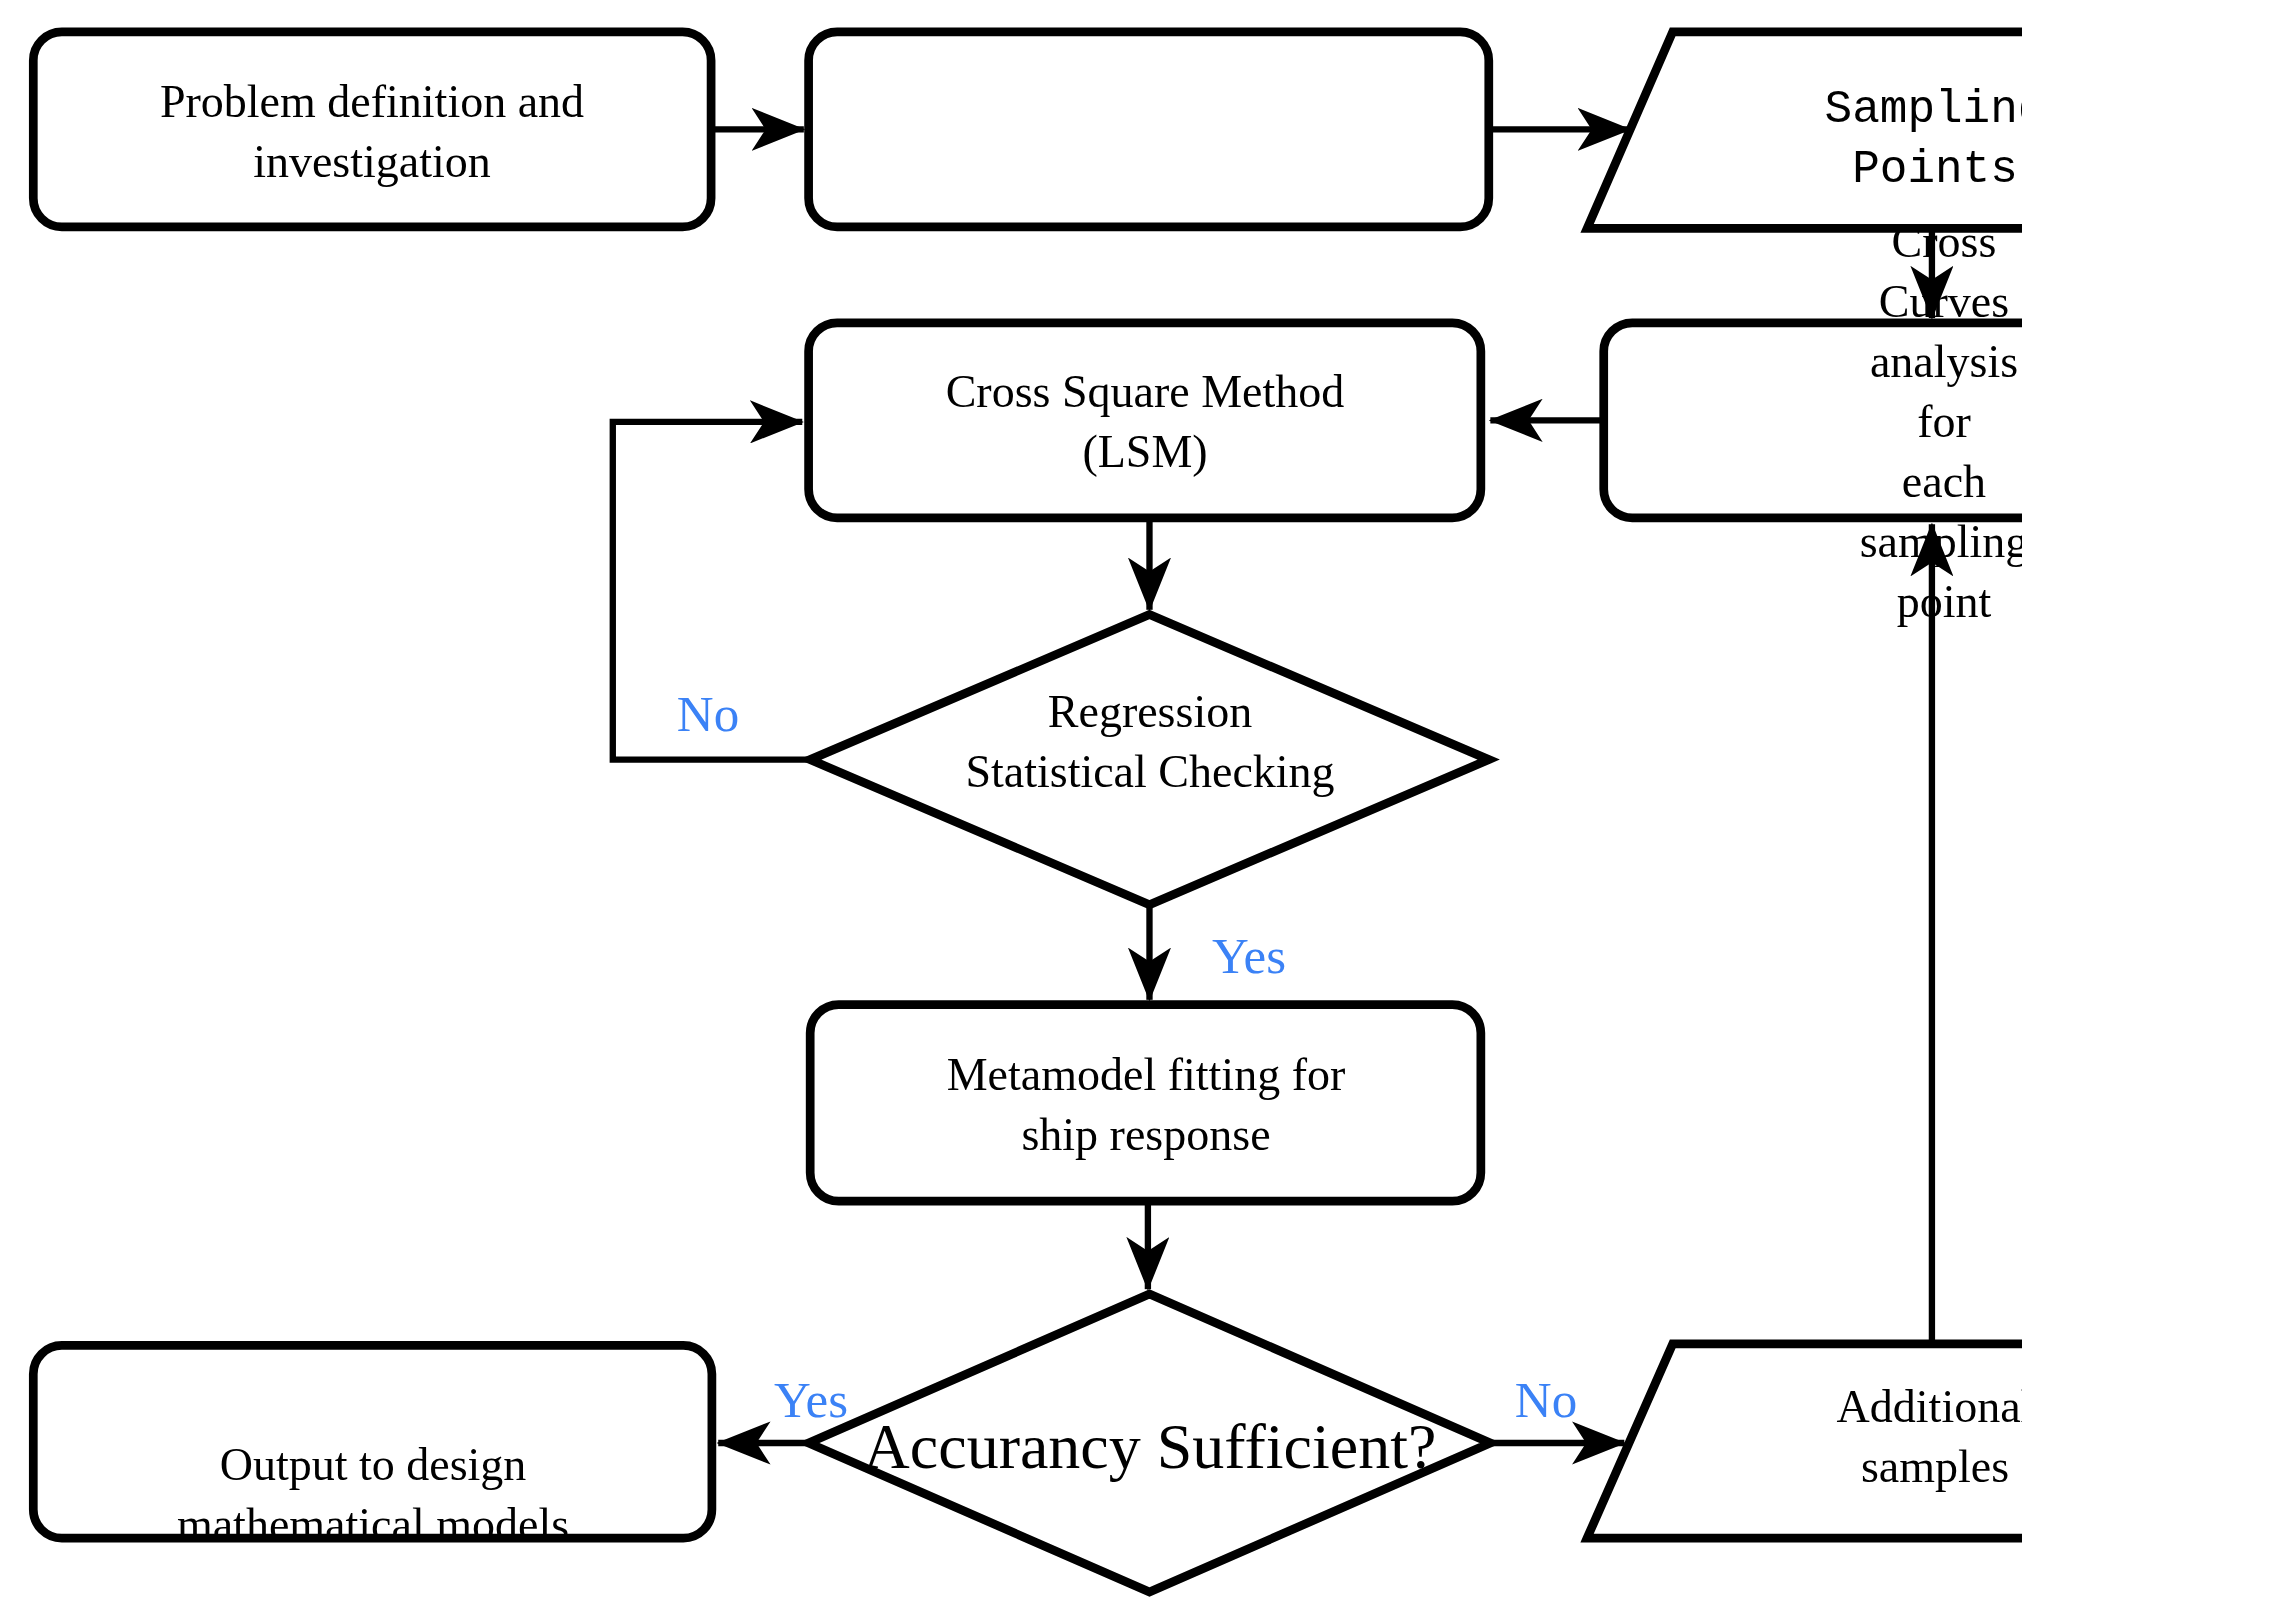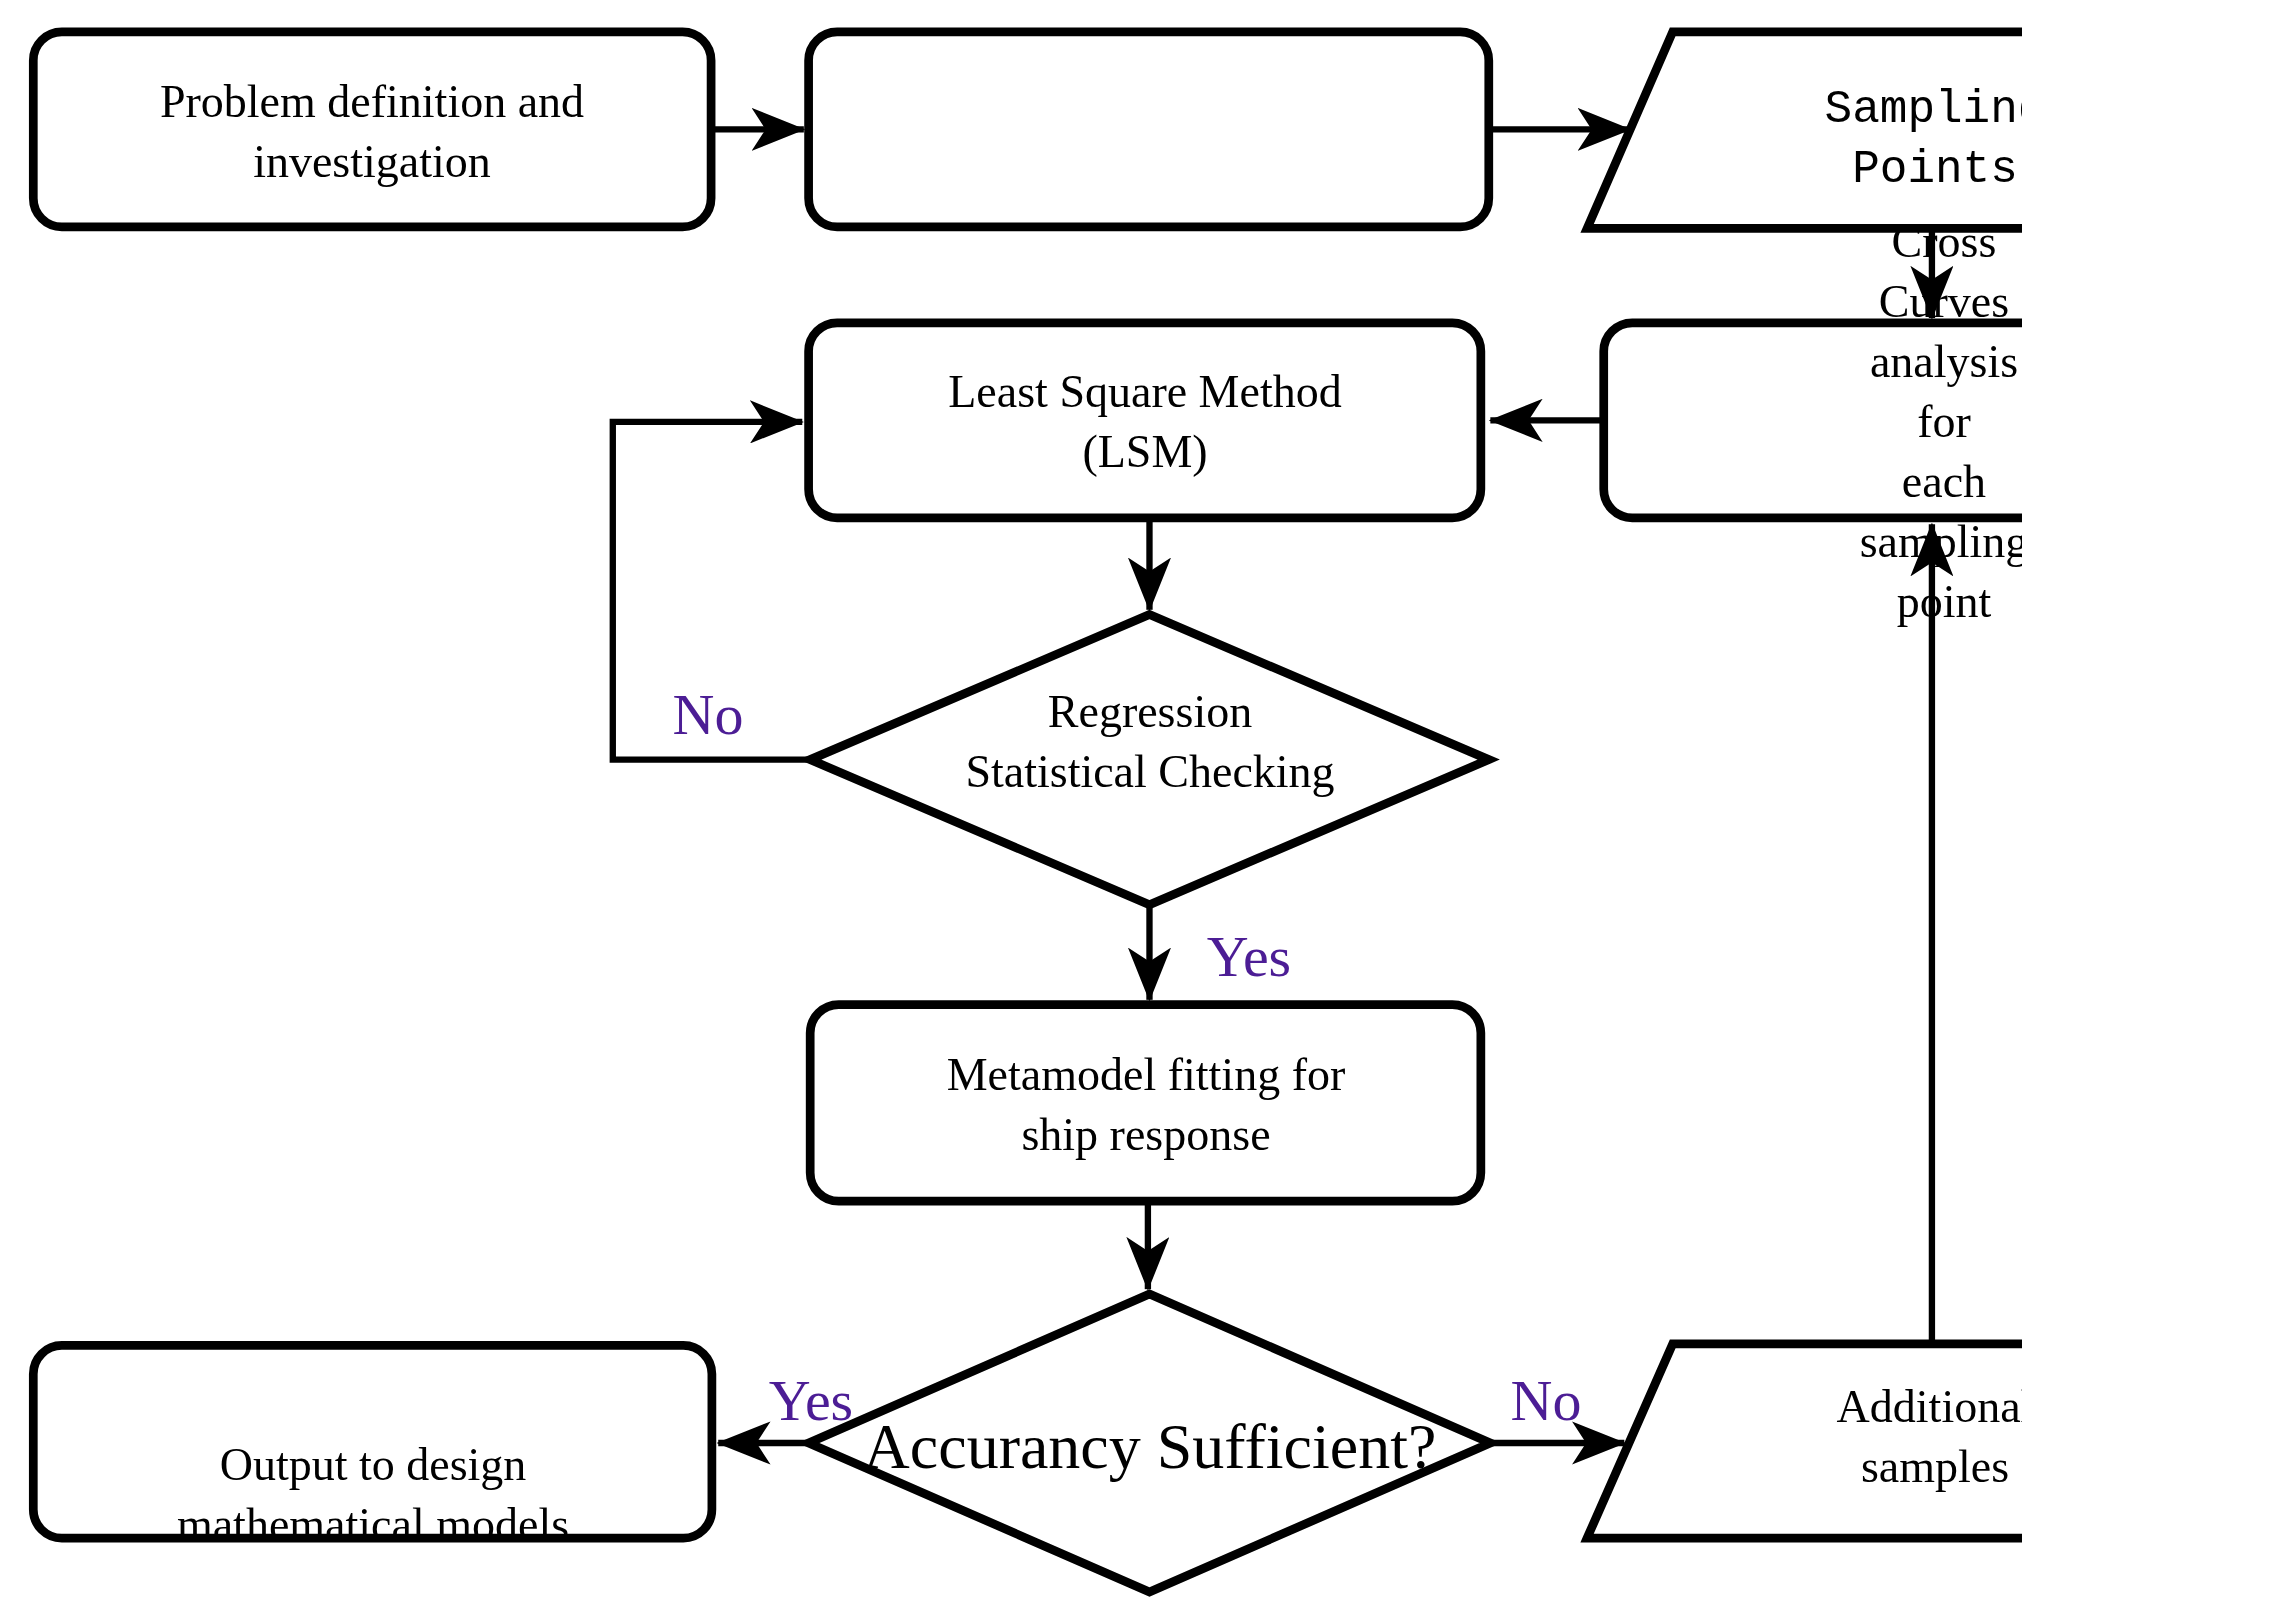--- a/index.html
+++ b/index.html
@@ -32,23 +32,23 @@
     line-height: 60px;
     color: #000000;
   }
   .node-label.big {
     font-size: 64px;
     line-height: 63px;
   }
   .edge-label {
     position: absolute;
     transform: translate(-50%, -50%);
-    font-size: 58px;
+    font-size: 51px;
     line-height: 51px;
-    color: #4c1d95;
+    color: #3b82f6;
     white-space: nowrap;
   }
 </style>
 </head>
 <body>
 
 <div id="canvas">
 
   <svg id="shapes" viewBox="0 0 2895 2033" xmlns="http://www.w3.org/2000/svg">
     <defs>
@@ -87,21 +87,21 @@
 
   <div class="node-label" style="left:372px; top:132px;">Problem definition and
 investigation</div>
 
 
   <div class="node-label" style="left:1935px; top:140px;font-family:Liberation Mono, monospace;">Sampling Points</div>
 
   <div class="node-label" style="left:1944px; top:422px;text-align:center;">Cross Curves analysis for
 each sampling point</div>
 
-  <div class="node-label" style="left:1145px; top:422px;">Least Square Method
+  <div class="node-label" style="left:1145px; top:422px;">Cross Square Method
 (LSM)</div>
 
   <div class="node-label" style="left:1150px; top:742px;">Regression
 Statistical Checking</div>
 
   <div class="node-label" style="left:1146px; top:1105px;">Metamodel fitting for
 ship response</div>
 
   <div class="node-label big" style="left:1150px; top:1446px;">Accurancy Sufficient?</div>
 

